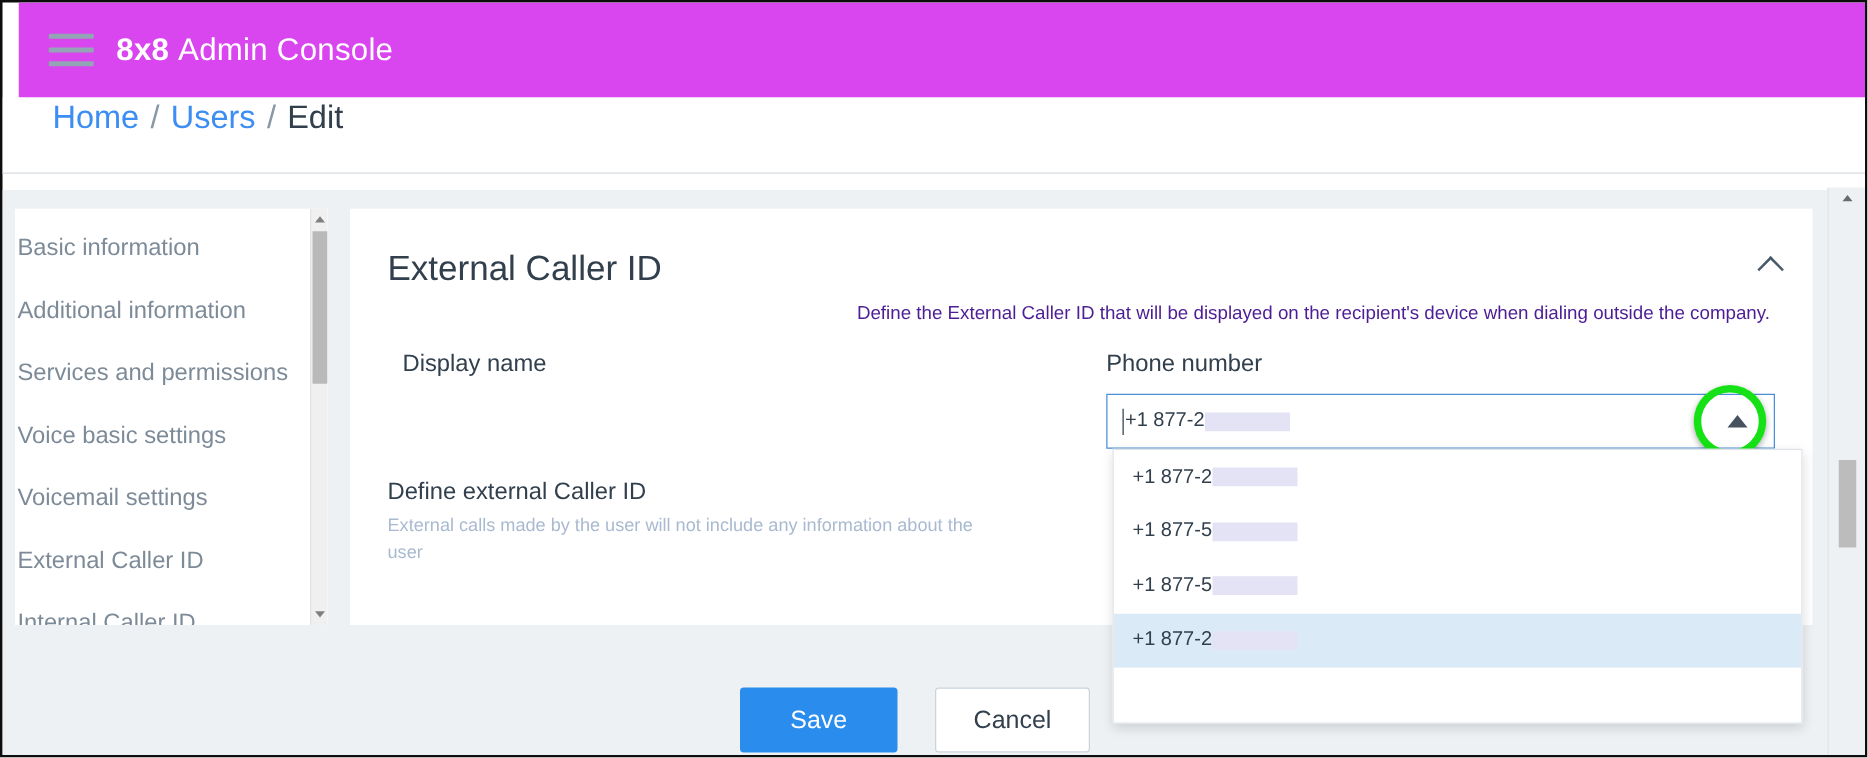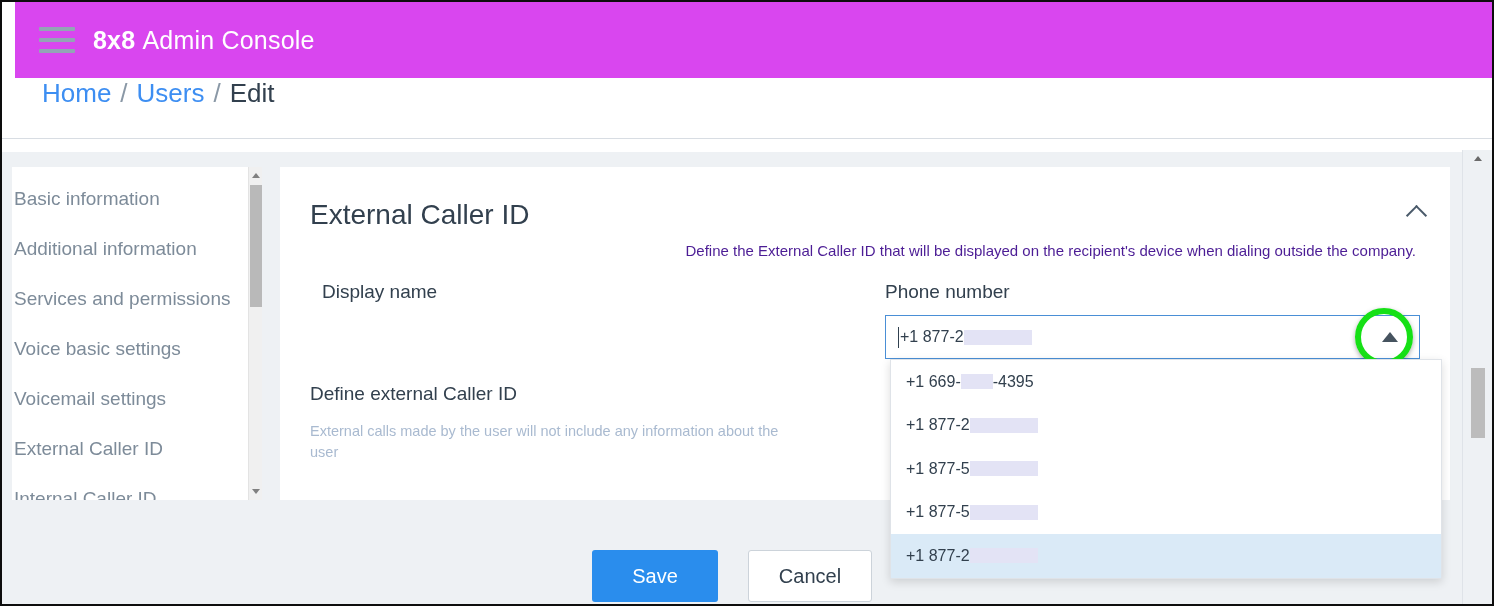--- a/index.html
+++ b/index.html
@@ -163,21 +163,21 @@
     position: absolute; right: 6px; top: 50%;
     width: 58px; height: 58px; margin-top: -29px;
     border: 6px solid #16e016; border-radius: 50%;
     box-shadow: 0 2px 5px rgba(0,0,0,.35);
     pointer-events: none;
   }
 
   .toggle-row { display: flex; align-items: flex-start; padding: 24px 30px 0 30px; }
   .toggle-texts { width: 500px; }
   .toggle-title { font-size: 19px; color: #32404e; }
-  .toggle-desc { margin-top: 16px; font-size: 14.5px; color: #a9bad0; line-height: 1.45; }
+  .toggle-desc { margin-top: 6px; font-size: 14.5px; color: #a9bad0; line-height: 1.45; }
   .switch {
     margin-left: auto; margin-right: 285px; margin-top: 4px;
     width: 42px; height: 23px; border-radius: 12px;
     background: #b8c6d4; position: relative; cursor: pointer; flex: none;
   }
   .switch .knob {
     position: absolute; left: 2px; top: 2px;
     width: 19px; height: 19px; border-radius: 50%; background: #ffffff;
   }
 
@@ -320,25 +320,20 @@
     </div>
 
     <div class="footer-actions">
       <div class="btn btn-save">Save</div>
       <div class="btn btn-cancel">Cancel</div>
     </div>
   </div>
 
   <div class="dropdown-panel" id="dropdown-panel">
       <div class="dd-item">
-        <span>+1 669-</span>
-        <span class="redact" style="width: 32px;"></span>
-        <span>-4395</span>
-      </div>
-      <div class="dd-item">
         <span>+1 877-2</span>
         <span class="redact" style="width: 68px;"></span>
       </div>
       <div class="dd-item">
         <span>+1 877-5</span>
         <span class="redact" style="width: 68px;"></span>
       </div>
       <div class="dd-item">
         <span>+1 877-5</span>
         <span class="redact" style="width: 68px;"></span>

